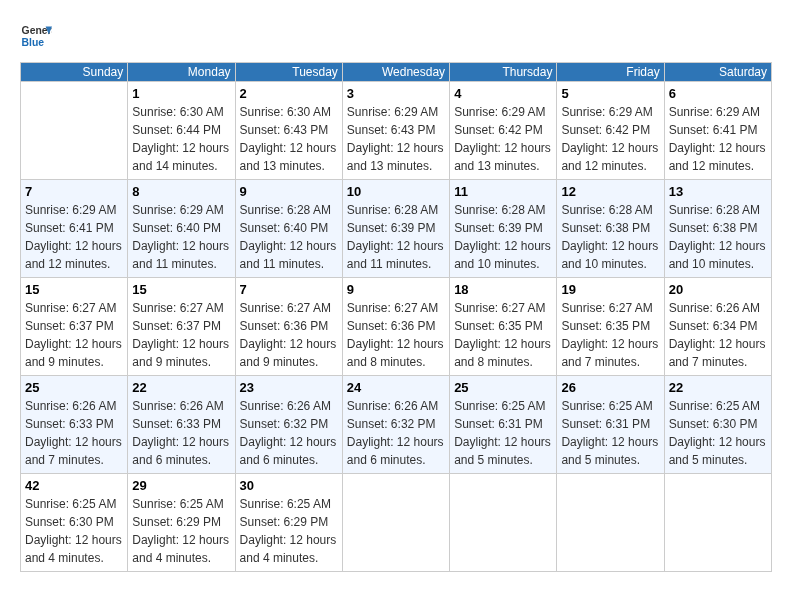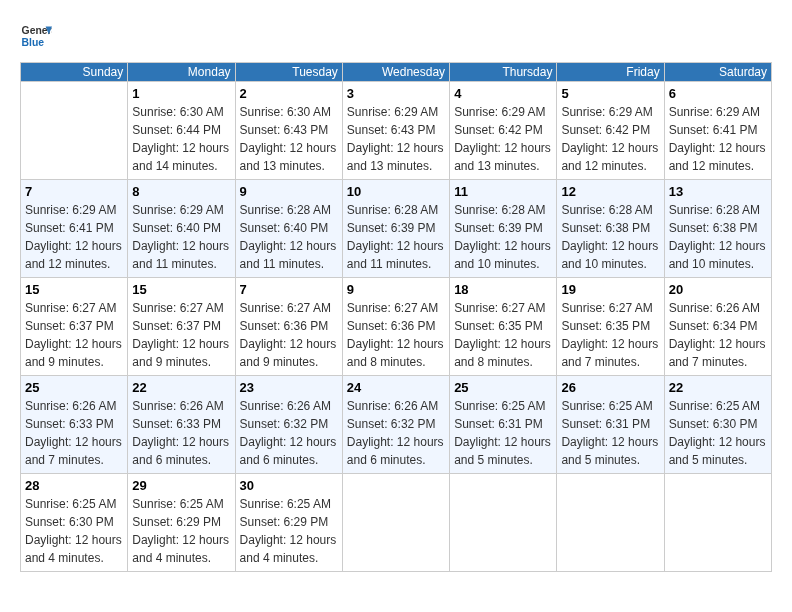--- a/index.html
+++ b/index.html
@@ -301,21 +301,21 @@
         <td>
           <div class="day-num">22</div>
           <div class="day-info" style="white-space: pre-line;">Sunrise: 6:25 AM
 Sunset: 6:30 PM
 Daylight: 12 hours
 and 5 minutes.</div>
         </td>
       </tr>
       <tr>
         <td>
-          <div class="day-num">28</div>
+          <div class="day-num">42</div>
           <div class="day-info" style="white-space: pre-line;">Sunrise: 6:25 AM
 Sunset: 6:30 PM
 Daylight: 12 hours
 and 4 minutes.</div>
         </td>
         <td>
           <div class="day-num">29</div>
           <div class="day-info" style="white-space: pre-line;">Sunrise: 6:25 AM
 Sunset: 6:29 PM
 Daylight: 12 hours

